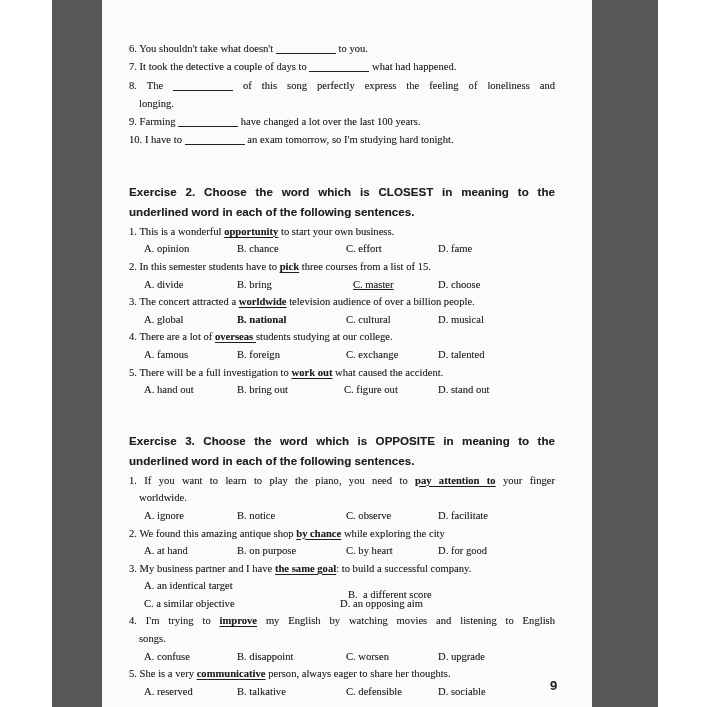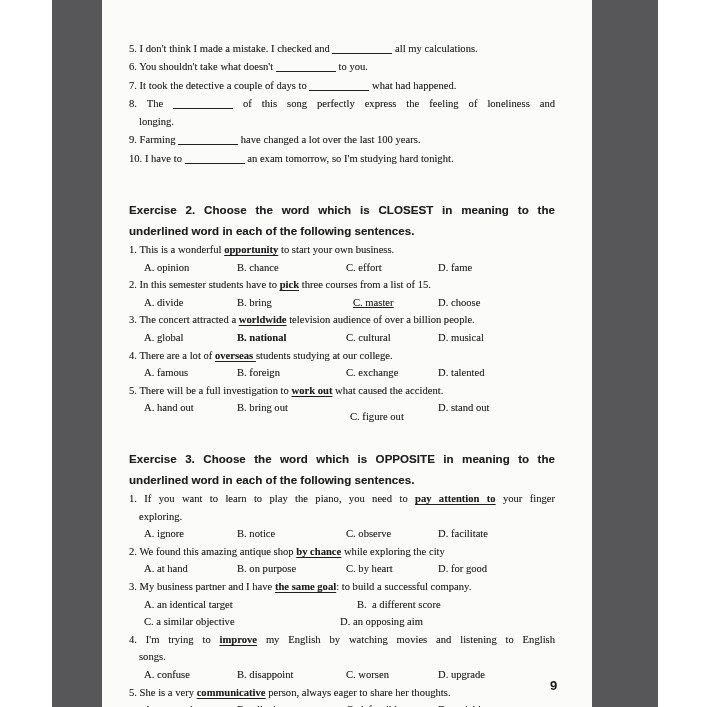--- a/index.html
+++ b/index.html
@@ -76,23 +76,20 @@
 </head>
 <body>
 
 <div class="band band-left"></div>
 <div class="band band-right"></div>
 
 <div class="paper">
   <div class="content">
     <div class="fill-block" id="fill-block">
         <div>
-          <div class="line">5. I don't think I made a mistake. I checked and <span class="blank"></span> all my calculations.</div>
-        </div>
-        <div>
           <div class="line">6. You shouldn't take what doesn't <span class="blank"></span> to you.</div>
         </div>
         <div>
           <div class="line">7. It took the detective a couple of days to <span class="blank"></span> what had happened.</div>
         </div>
         <div>
           <div class="line jfull">8. The <span class="blank"></span> of this song perfectly express the feeling of loneliness and</div>
           <div class="line cont">longing.</div>
         </div>
         <div>
@@ -143,56 +140,56 @@
                 <span class="opt" style="left: 108px;">B. foreign</span>
                 <span class="opt" style="left: 217px;">C. exchange</span>
                 <span class="opt" style="left: 309px;">D. talented</span>
               </div>
             </div>
             <div>
               <div class="line">5. There will be a full investigation to <span class="key">work out</span> what caused the accident.</div>
               <div class="opt-row">
                 <span class="opt" style="left: 15px;">A. hand out</span>
                 <span class="opt" style="left: 108px;">B. bring out</span>
-                <span class="opt" style="left: 221px; margin-top: 9px;">C. figure out</span>
+                <span class="opt" style="left: 215px;">C. figure out</span>
                 <span class="opt" style="left: 309px;">D. stand out</span>
               </div>
             </div>
           </div>
         </div>
         <div class="exercise">
           <div class="ex-heading">
             <div class="hline1">Exercise 3. Choose the word which is OPPOSITE in meaning to the</div>
             <div class="hline2">underlined word in each of the following sentences.</div>
           </div>
           <div class="ex-items">
             <div>
               <div class="line jfull">1. If you want to learn to play the piano, you need to <span class="key">pay attention to</span> your finger</div>
-              <div class="line cont">exploring.</div>
+              <div class="line cont">worldwide.</div>
               <div class="opt-row">
                 <span class="opt" style="left: 15px;">A. ignore</span>
                 <span class="opt" style="left: 108px;">B. notice</span>
                 <span class="opt" style="left: 217px;">C. observe</span>
                 <span class="opt" style="left: 309px;">D. facilitate</span>
               </div>
             </div>
             <div>
               <div class="line">2. We found this amazing antique shop <span class="key">by chance</span> while exploring the city</div>
               <div class="opt-row">
                 <span class="opt" style="left: 15px;">A. at hand</span>
                 <span class="opt" style="left: 108px;">B. on purpose</span>
                 <span class="opt" style="left: 217px;">C. by heart</span>
                 <span class="opt" style="left: 309px;">D. for good</span>
               </div>
             </div>
             <div>
               <div class="line">3. My business partner and I have <span class="key">the same goal</span>: to build a successful company.</div>
               <div class="opt-row">
                 <span class="opt" style="left: 15px;">A. an identical target</span>
-                <span class="opt" style="left: 228px;">B.&nbsp; a different score</span>
+                <span class="opt" style="left: 219px; margin-top: 9px;">B.&nbsp; a different score</span>
               </div>
               <div class="opt-row">
                 <span class="opt" style="left: 15px;">C. a similar objective</span>
                 <span class="opt" style="left: 211px;">D. an opposing aim</span>
               </div>
             </div>
             <div>
               <div class="line jfull">4. I'm trying to <span class="key">improve</span> my English by watching movies and listening to English</div>
               <div class="line cont">songs.</div>
               <div class="opt-row">

